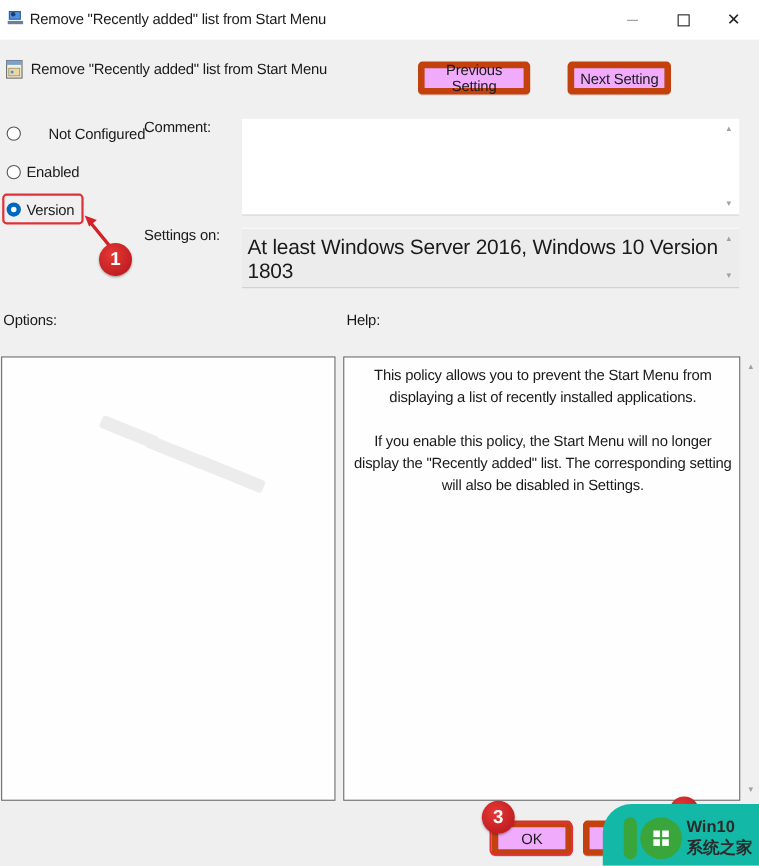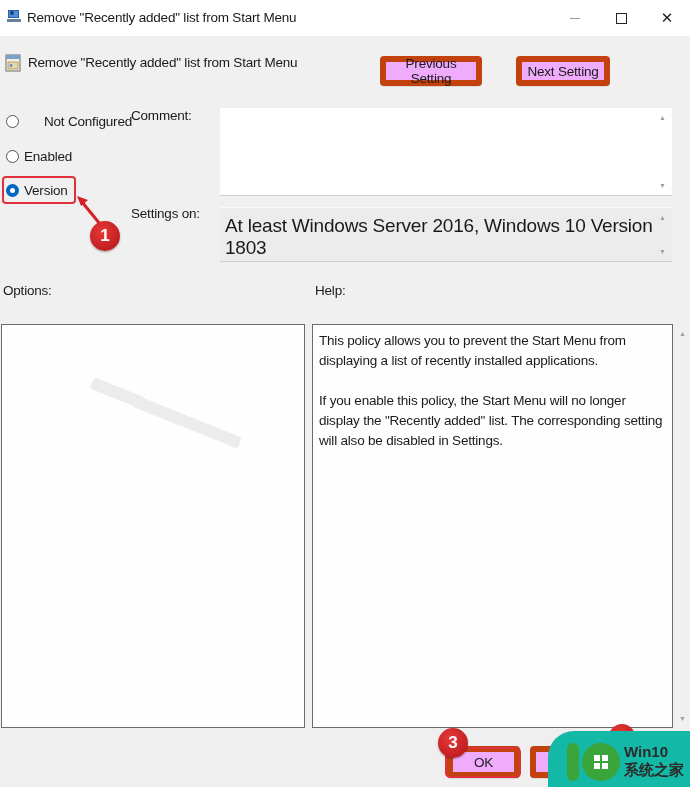--- a/index.html
+++ b/index.html
@@ -42,21 +42,21 @@
   .supported-box { position: absolute; left: 220px; top: 207px; width: 452px; height: 55px; background: #ececec; border-top: 1px solid #fafafa; border-bottom: 1px solid #cfcfcf; }
   .supported-text { position: absolute; left: 5px; top: 7px; font-size: 19px; letter-spacing: -0.2px; }
   .scroll-arrows { position: absolute; right: 0; top: 0; width: 18px; height: 100%; }
   .sa { position: absolute; left: 5px; font-size: 7px; color: #a0a0a0; }
   .sa-up { top: 6px; }
   .sa-down { bottom: 6px; }
 
   .options-box { position: absolute; left: 1px; top: 324px; width: 304px; height: 404px; background: #fefefe; border: 1px solid #6a6a6a; }
   .help-box { position: absolute; left: 312px; top: 324px; width: 361px; height: 404px; background: #fefefe; border: 1px solid #6a6a6a; }
   .help-text { position: absolute; left: 6px; top: 6px; right: 4px; font-size: 13.5px; line-height: 20px; letter-spacing: -0.2px; }
-  .help-text p { margin-bottom: 20px; }
+  .help-text p { margin-bottom: 20px; text-align: center; }
   .help-scroll { position: absolute; left: 674px; top: 324px; width: 16px; height: 404px; }
 
   .smudge { position: absolute; height: 12px; background: #ececec; border-radius: 3px; transform: rotate(22deg); }
 
   .footer { position: absolute; left: 0; top: 729px; width: 690px; height: 58px; background: #efefef; }
   .btn-ok { left: 447px; top: 17px; width: 73px; height: 32px; }
   .btn-cancel { left: 530px; top: 17px; width: 73px; height: 32px; overflow: hidden; justify-content: flex-start; padding-left: 18px; }
   .ok-highlight { position: absolute; left: 445px; top: 18px; width: 76px; height: 31px; border: 2px solid #e0303a; border-radius: 5px; }
 
   .step-badge { position: absolute; width: 30px; height: 30px; border-radius: 50%; background: radial-gradient(circle at 40% 35%, #e53935, #b3131b); color: #fff; font-weight: bold; font-size: 17px; display: flex; align-items: center; justify-content: center; box-shadow: 0 1px 2px rgba(0,0,0,0.35); }

